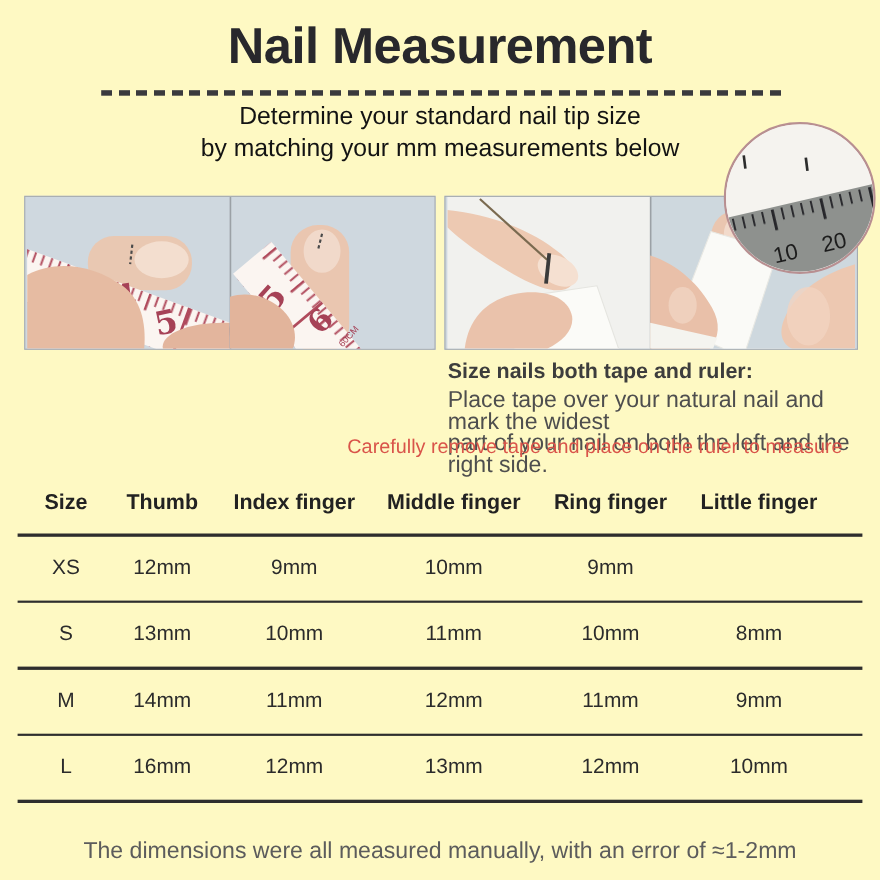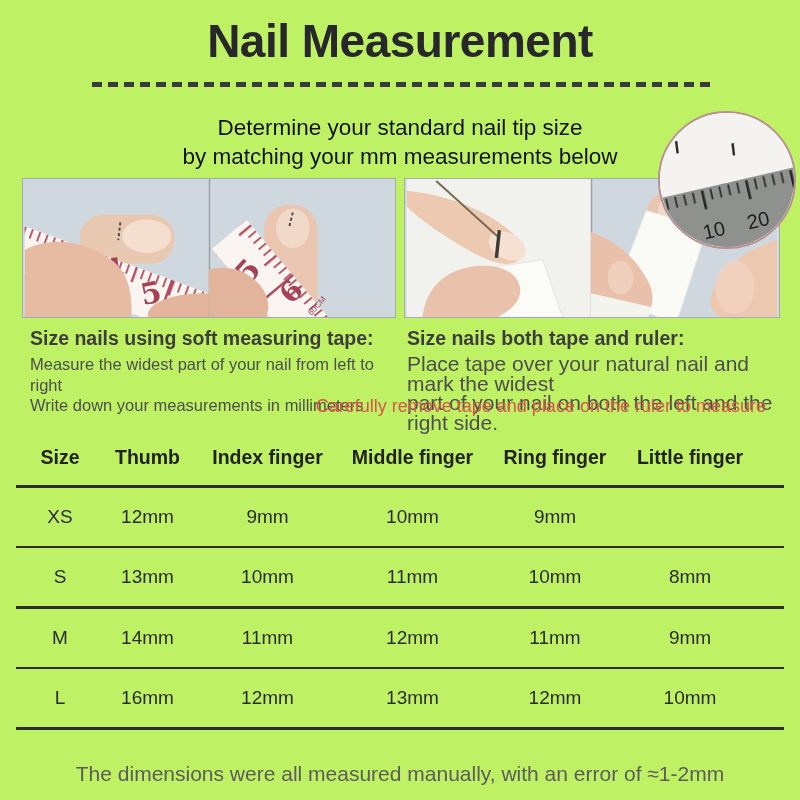--- a/index.html
+++ b/index.html
@@ -1,23 +1,23 @@
 <!DOCTYPE html>
 <html><head>
 <meta charset="utf-8">
 <style>
   html,body{margin:0;padding:0;background:#ffffff;}
-  .page{position:relative;width:800px;height:800px;background:#bef264;overflow:hidden;
+  .page{position:relative;width:800px;height:800px;background:#fef9c3;overflow:hidden;
         font-family:"Liberation Sans",sans-serif;}
 
   .title{position:absolute;top:14px;left:0;width:100%;margin:0;text-align:center;
          font-size:46px;font-weight:bold;color:#28282c;letter-spacing:-0.5px;}
   .dashline{position:absolute;top:82px;left:92px;width:622px;height:4.5px;
          background:repeating-linear-gradient(90deg,#3a3a3d 0 10px,transparent 10px 16px);}
-  .subtitle{position:absolute;top:114px;left:0;width:100%;margin:0;text-align:center;
+  .subtitle{position:absolute;top:92px;left:0;width:100%;margin:0;text-align:center;
          font-size:22.5px;line-height:28.5px;color:#131313;white-space:pre-line;}
 
   .photo{position:absolute;top:178px;height:140px;border:1px solid #a5abaf;box-sizing:border-box;background:#cfd8df;}
   .photo svg{display:block;width:100%;height:100%;}
   .left-photo{left:22px;width:374px;}
   .right-photo{left:404px;width:376px;}
 
   .inset{position:absolute;left:658px;top:111px;width:138px;height:138px;border-radius:50%;
          overflow:hidden;border:2.5px solid #b88f91;box-sizing:border-box;background:#f5f3f0;z-index:5;}
   .inset svg{display:block;width:100%;height:100%;}
@@ -160,25 +160,20 @@
       <line x1="72" y1="30" x2="73.5" y2="42" stroke="#2c2c2c" stroke-width="2.4"></line>
       <g transform="rotate(-13 66 95)">
         <rect x="-40" y="70" width="240" height="95" fill="#8e918e"></rect>
         <rect x="-40" y="70" width="240" height="24" fill="url(#rulerTicks)"></rect>
         <text x="38" y="120" font-size="20" fill="#1d1d1d" font-family="Liberation Sans, sans-serif">10</text>
         <text x="83" y="120" font-size="20" fill="#1d1d1d" font-family="Liberation Sans, sans-serif">20</text>
       </g>
     </svg>
   </div>
 
-  <div class="instr instr-left">
-    <h3>Size nails using soft measuring tape:</h3>
-    <p>Measure the widest part of your nail from left to right
-Write down your measurements in millimeters</p>
-  </div>
   <div class="instr instr-right">
     <h3>Size nails both tape and ruler:</h3>
     <p>Place tape over your natural nail and mark the widest
 part of your nail on both the left and the right side.</p>
   </div>
   <p class="warning">Carefully remove tape and place on the ruler to measure</p>
 
   <div class="sizetable">
     <div class="trow thead">
       <div class="tc">Size</div>

